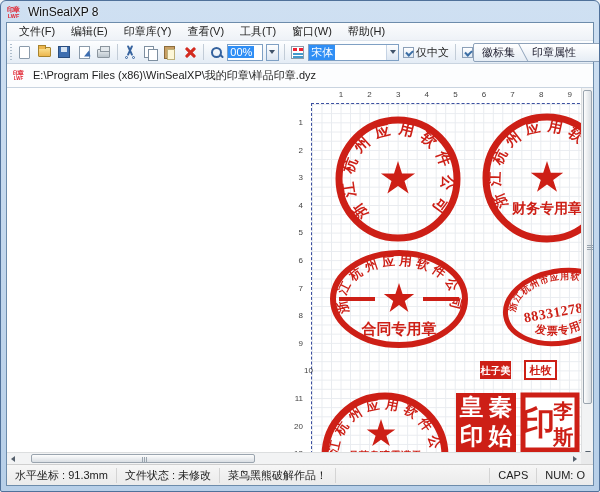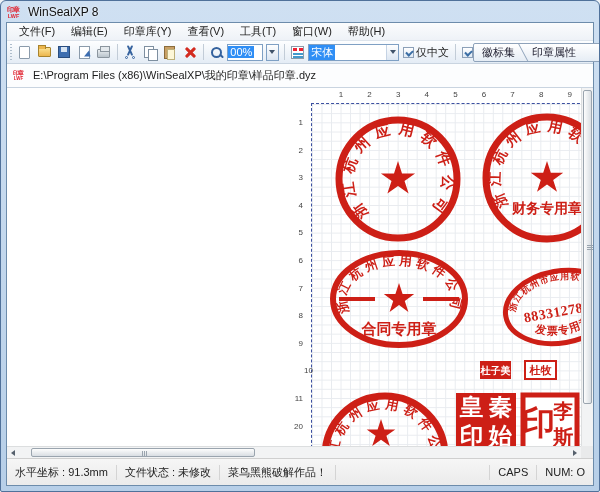--- a/index.html
+++ b/index.html
@@ -88,21 +88,21 @@
   .tri-d{width:0;height:0;border-left:3px solid transparent;border-right:3px solid transparent;border-top:4px solid #55606c;}
   .tri-r{width:0;height:0;border-top:3px solid transparent;border-bottom:3px solid transparent;border-left:4px solid #55606c;}
   .tri-l{width:0;height:0;border-top:3px solid transparent;border-bottom:3px solid transparent;border-right:4px solid #55606c;}
   .hscroll{position:absolute;left:0;right:12px;bottom:0;height:12px;background:#f2f3f4;border-top:1px solid #dcdedf;z-index:2;}
   .hthumb{position:absolute;top:1px;bottom:1px;left:24px;width:224px;background:linear-gradient(#fdfdfd,#d9dee3);border:1px solid #9aa4ae;border-radius:2px;}
   .hthumb .grip{position:absolute;top:2px;left:50%;width:1px;height:6px;background:#9aa4ae;box-shadow:2px 0 #9aa4ae,-2px 0 #9aa4ae;}
   .h-left{left:0;top:0;bottom:0;width:12px;}
   .h-right{right:0;top:0;bottom:0;width:12px;}
   .corner{position:absolute;right:0;bottom:0;width:12px;height:12px;background:#e9eaeb;z-index:2;}
   
-  .statusbar{height:27px;background:linear-gradient(#f6f6f6,#ebebeb);border-top:1px solid #cfcfcf;display:flex;align-items:center;font-size:11px;color:#222;}
+  .statusbar{height:21px;background:linear-gradient(#f6f6f6,#ebebeb);border-top:1px solid #cfcfcf;display:flex;align-items:center;font-size:11px;color:#222;}
   .scell{padding:0 8px;border-right:1px solid #d4d4d4;height:15px;display:flex;align-items:center;white-space:nowrap;}
   .sright{margin-left:auto;display:flex;}
   .scell.r{border-left:1px solid #d4d4d4;border-right:none;}
 </style>
 </head>
 <body>
 
 <div class="window">
   <div class="titlebar">
     <div class="app-logo">

